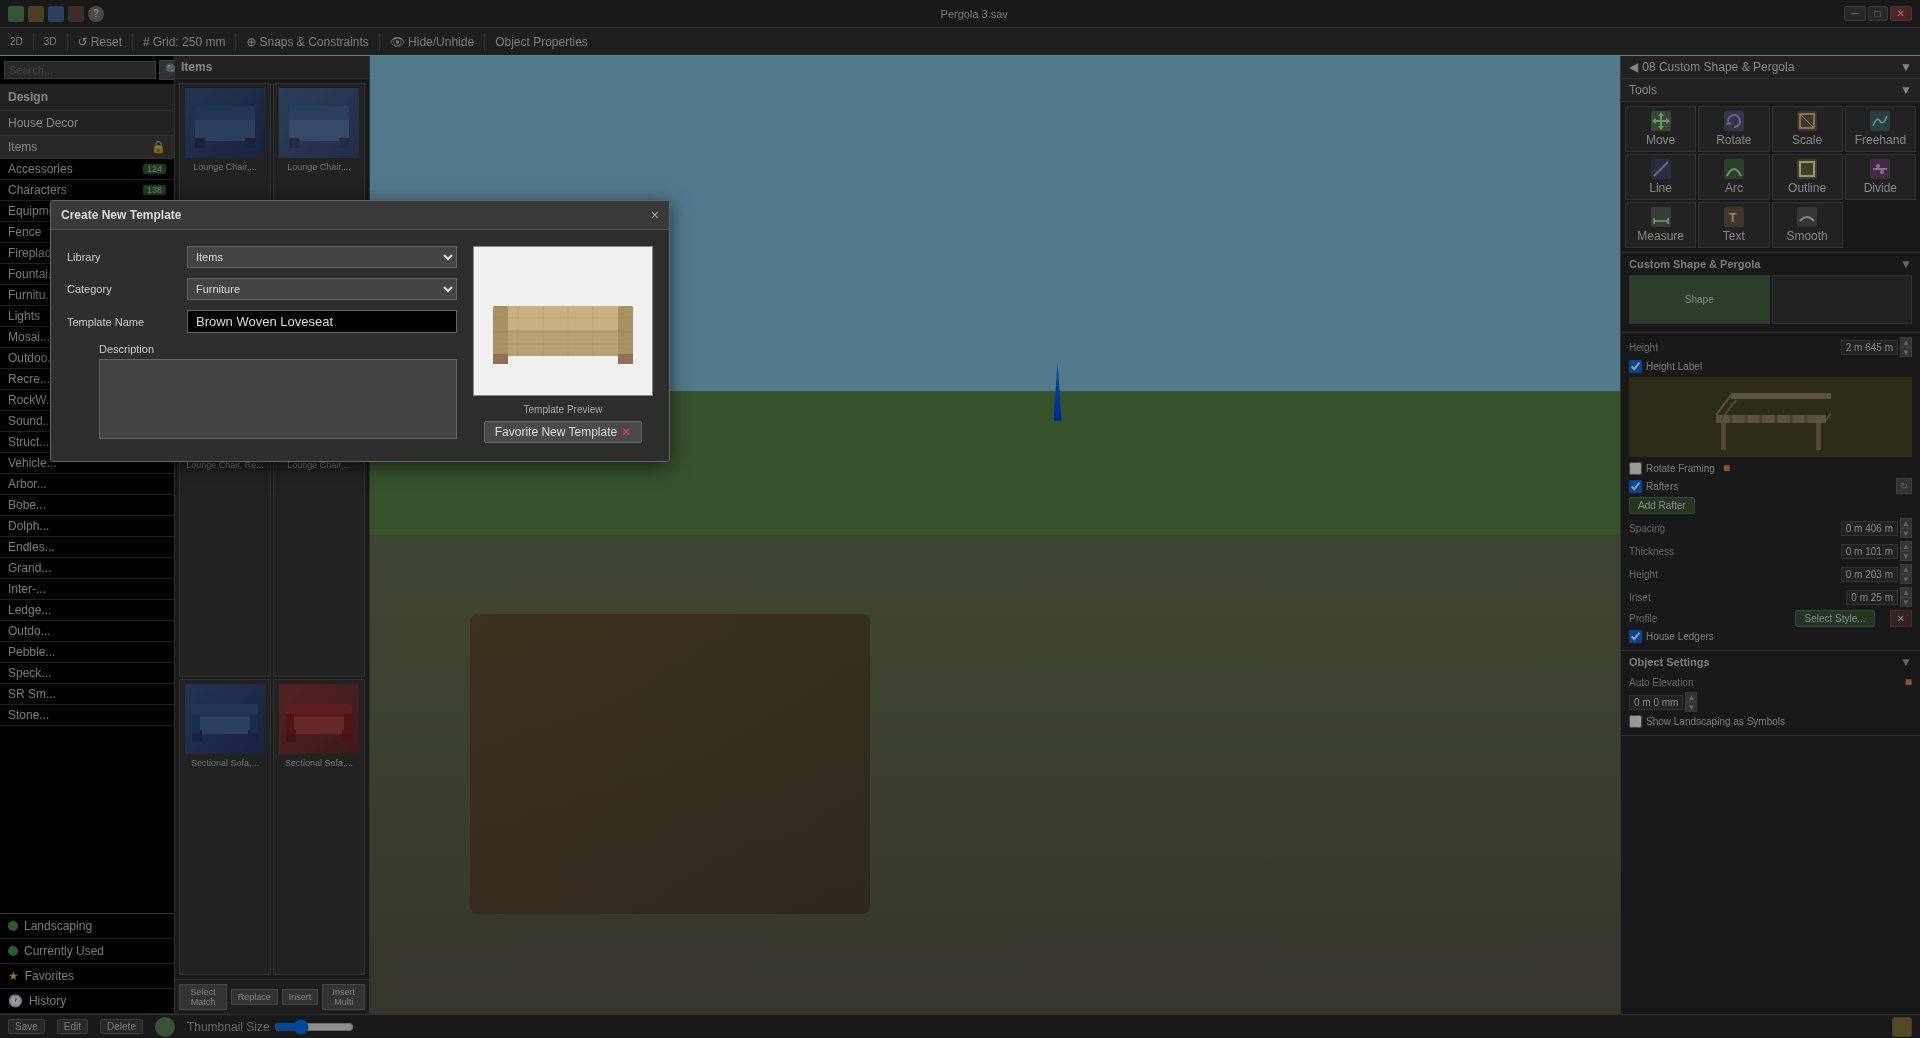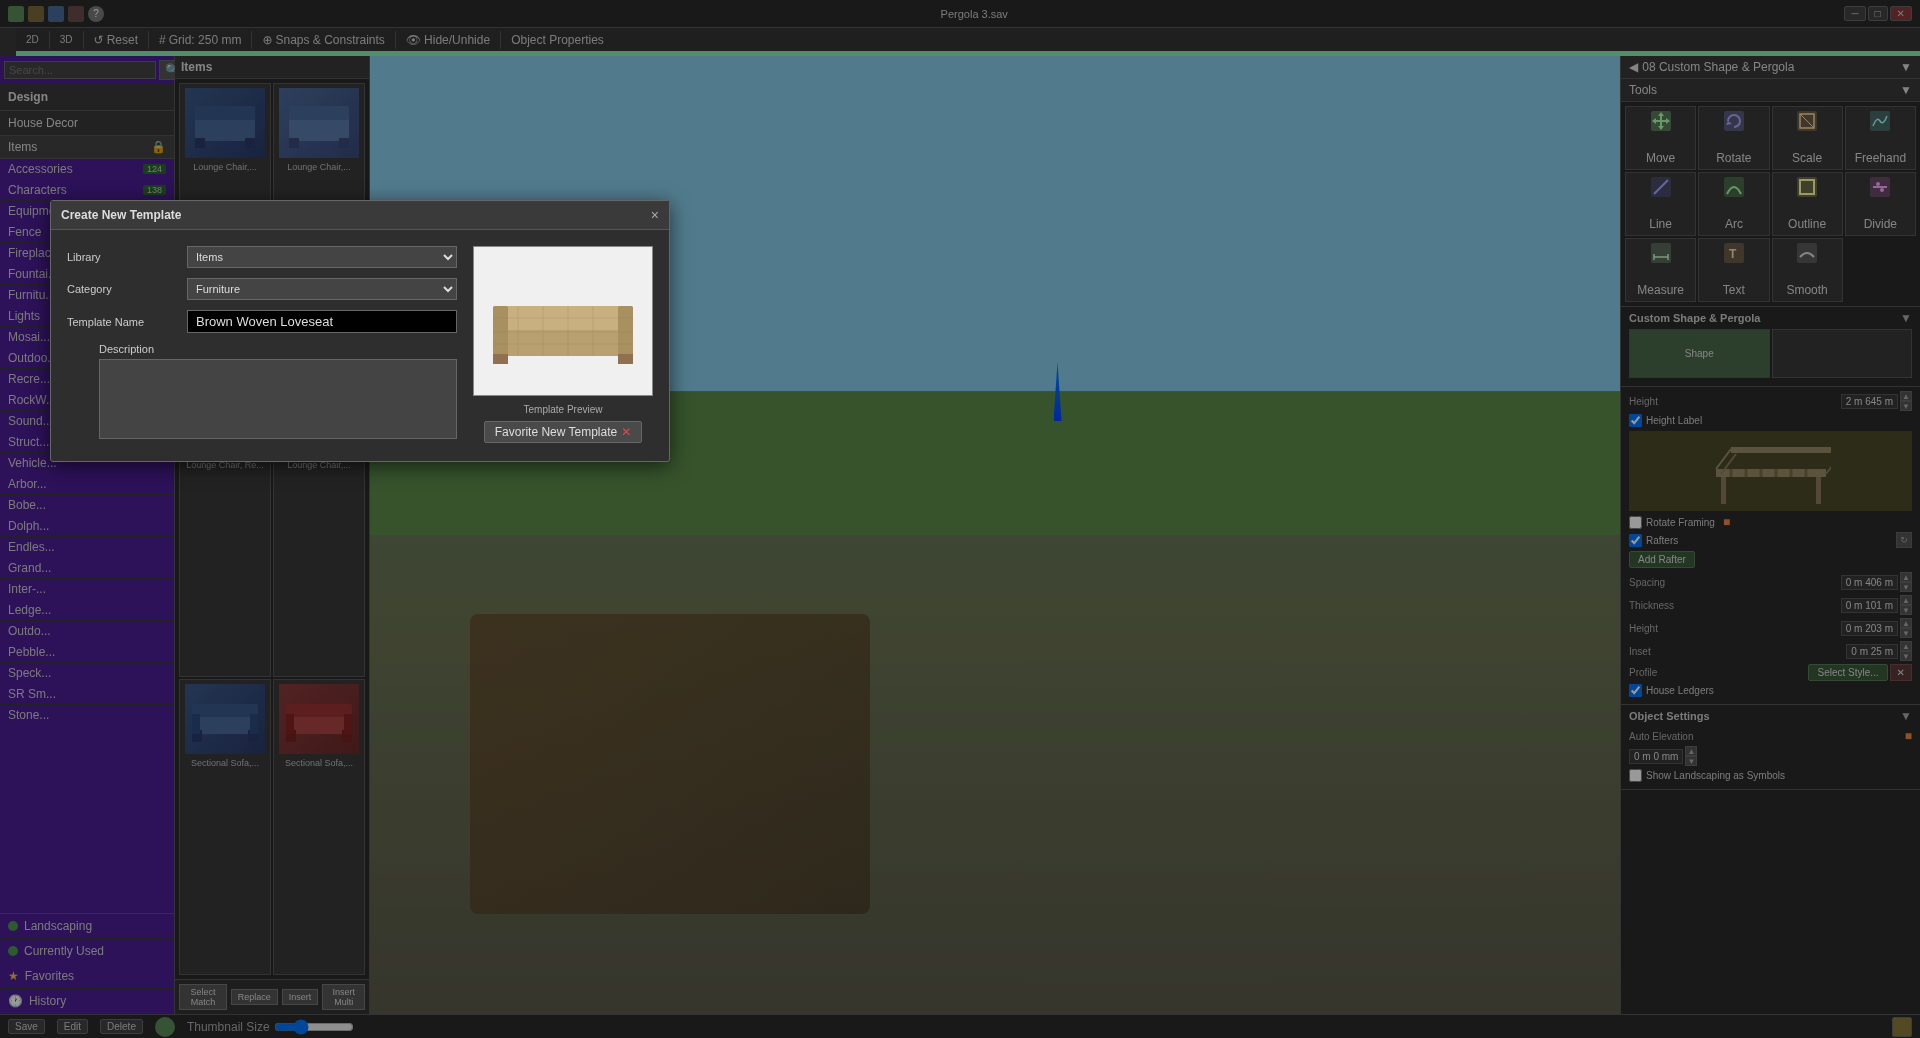--- a/index.html
+++ b/index.html
@@ -10,31 +10,31 @@
       position: absolute; top: 0; left: 0; right: 0; height: 28px;
       background: #2a2a2a; border-bottom: 1px solid #555;
       display: flex; align-items: center; padding: 0 8px; gap: 8px;
     }
     #topbar .title { color: #ccc; font-size: 11px; flex: 1; text-align: center; }
     .topbar-icon { width: 16px; height: 16px; background: #555; border-radius: 2px; display: inline-block; }
     .topbar-btn { background: #444; border: 1px solid #666; color: #ccc; padding: 1px 6px; font-size: 10px; cursor: pointer; border-radius: 2px; }
 
     
     #toolbar {
-      position: absolute; top: 28px; left: 16px; right: 0; height: 28px;
-      background: #353535; border-bottom: 5px solid #86efac;
+      position: absolute; top: 28px; left: 0; right: 0; height: 28px;
+      background: #353535; border-bottom: 1px solid #86efac;
       display: flex; align-items: center; padding: 0 6px; gap: 4px;
     }
     .toolbar-item { color: #ccc; font-size: 10px; display: flex; align-items: center; gap: 3px; cursor: pointer; padding: 2px 4px; }
     .toolbar-sep { width: 1px; height: 18px; background: #555; margin: 0 2px; }
 
     
     #leftpanel {
       position: absolute; top: 56px; left: 0; width: 175px; bottom: 24px;
-      background: #4c1d95; border-right: 1px solid #555;
+      background: #000000; border-right: 1px solid #555;
       display: flex; flex-direction: column;
     }
     .left-search {
       padding: 4px; display: flex; align-items: center; gap: 3px;
     }
     .left-search input { flex: 1; background: #444; border: 1px solid #666; color: #ddd; padding: 2px 4px; font-size: 11px; }
     .search-btn { background: #555; border: 1px solid #666; color: #ccc; padding: 2px 5px; cursor: pointer; }
 
     .design-tab {
       padding: 6px 8px; background: #3a3a3a; color: #ddd; font-weight: bold; font-size: 12px;
@@ -126,21 +126,21 @@
       padding: 4px 8px; background: #3a3a3a; color: #ddd; font-size: 11px;
       border-bottom: 1px solid #555; display: flex; align-items: center; justify-content: space-between;
     }
     .rp-tools {
       display: grid; grid-template-columns: repeat(4, 1fr); gap: 2px; padding: 4px;
       border-bottom: 1px solid #555;
     }
     .tool-btn {
       background: #3a3a3a; border: 1px solid #555; color: #ddd;
       display: flex; flex-direction: column; align-items: center; padding: 4px 2px;
-      cursor: pointer; font-size: 9px; gap: 20px;
+      cursor: pointer; font-size: 9px; gap: 2px;
     }
     .tool-icon { width: 20px; height: 20px; background: #555; border-radius: 2px; }
 
     .rp-section { border-bottom: 1px solid #555; padding: 4px 8px; }
     .rp-row { display: flex; align-items: center; justify-content: space-between; margin-bottom: 3px; }
     .rp-label { color: #aaa; font-size: 10px; }
     .rp-value { color: #ddd; font-size: 10px; background: #3a3a3a; padding: 1px 4px; border: 1px solid #555; }
 
     .rp-preview {
       width: 100%; height: 80px; background: #4a4a2a;
@@ -736,21 +736,21 @@
       <div class="spinner-row">
         <span class="rp-value">0 m 25 m</span>
         <div style="display:flex;flex-direction:column;">
           <div class="spin-up">▲</div>
           <div class="spin-down">▼</div>
         </div>
       </div>
     </div>
     <div class="rp-row">
       <span class="rp-label">Profile</span>
-      <div style="display:flex;align-items:flex-end;gap:2px;">
+      <div style="display:flex;align-items:flex-end;gap:15px;">
         <button class="btn-small">Select Style...</button>
         <button style="background:#5a3a3a;border:1px solid #7a4a4a;color:#ddd;padding:2px 6px;font-size:10px;cursor:pointer;">✕</button>
       </div>
     </div>
     <div class="rp-checkbox">
       <input type="checkbox" checked="" style="">
       <label>House Ledgers</label>
     </div>
   </div>
 

